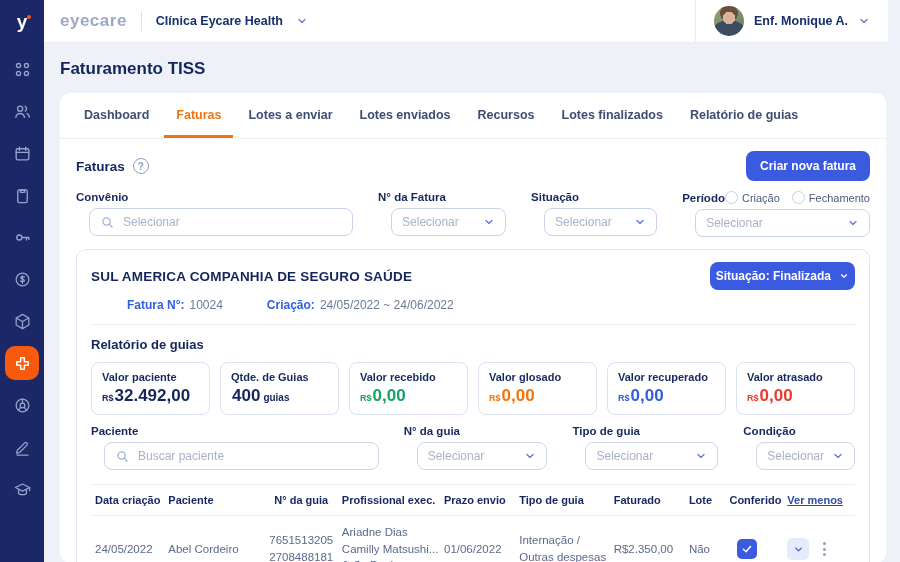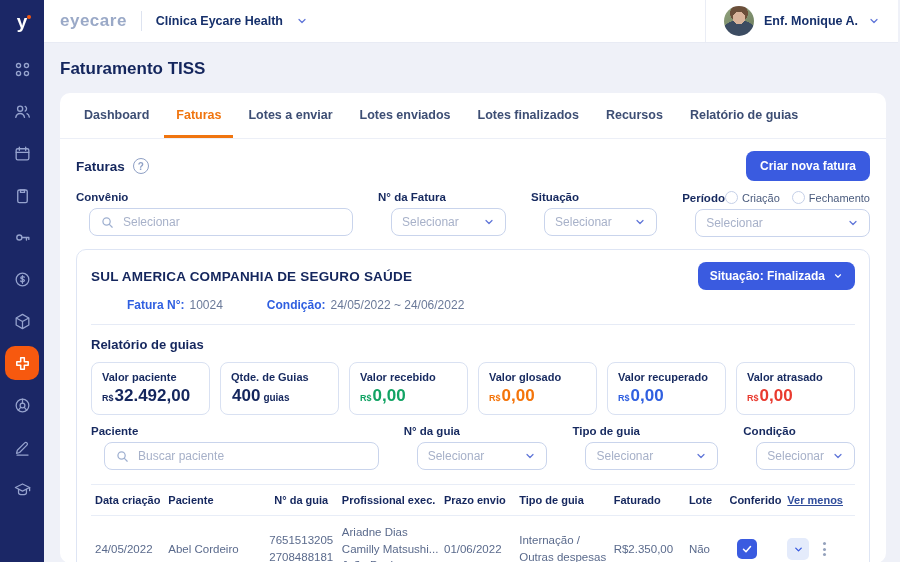--- a/index.html
+++ b/index.html
@@ -12,21 +12,21 @@
   .sidebar { position:absolute; left:0; top:0; width:44px; height:562px; background:#1B2766; z-index:5; }
   .logo-box { width:44px; height:43px; display:flex; align-items:center; justify-content:center;
     color:#fff; font-size:19px; font-weight:700; position:relative; }
   .logo-box .dot { position:absolute; width:4px; height:4px; border-radius:50%; background:#F7590F; top:15px; right:13px; }
   .side-nav { display:flex; flex-direction:column; align-items:center; padding-top:9px; }
   .nav-item { width:34px; height:34px; margin-bottom:8px; display:flex; align-items:center; justify-content:center;
     color:#96A3CE; border-radius:10px; cursor:pointer; }
   .nav-item svg { width:19px; height:19px; }
   .nav-item.active { background:#F7590F; color:#fff; }
   
-  .topbar { position:absolute; left:44px; top:0; right:2px; height:43px; background:#fff;
+  .topbar { position:absolute; left:44px; top:0; right:12px; height:43px; background:#fff;
     border-bottom:1px solid #E8EBF4; display:flex; align-items:center; }
   .wordmark { margin-left:16px; font-size:17px; font-weight:700; letter-spacing:.5px; color:#9AA9C7; }
   .tb-divider { width:1px; height:20px; background:#DDE3F0; margin:0 14px; }
   .clinic { display:flex; align-items:center; gap:13px; font-size:12.5px; font-weight:600; color:#16306B; cursor:pointer; }
   .user-box { margin-left:auto; height:100%; border-left:1px solid #EAEDF5; display:flex; align-items:center;
     gap:10px; padding:0 18px 0 18px; cursor:pointer; }
   .avatar { width:30px; height:30px; border-radius:50%;
     background:
       radial-gradient(circle at 50% 40%, #d9b49b 0 26%, rgba(0,0,0,0) 27%),
       radial-gradient(circle at 50% 24%, #6b4f3a 0 32%, rgba(0,0,0,0) 33%),
@@ -65,21 +65,21 @@
   .w-conv{ width:290px; } .w-nfat{ width:134px; } .w-sit{ width:132px; } .w-per{ flex:1; }
   .periodo-head { display:flex; align-items:center; justify-content:space-between; margin-bottom:5px; }
   .radios { display:flex; gap:12px; }
   .radio { display:flex; align-items:flex-end; gap:4px; font-size:11px; color:#4A5B7D; cursor:pointer; }
   .radio i { width:13px; height:13px; border:1.4px solid #C5D0E8; border-radius:50%; background:#fff; }
   
   .card { border:1px solid #DEE5F4; border-radius:10px; margin-top:12px; padding:12px 14px; }
   .card-head { display:flex; align-items:center; }
   .company { font-size:13.5px; font-weight:800; color:#14265D; letter-spacing:.2px; }
   .status-pill { margin-left:auto; background:#3A5BE0; color:#fff; font-size:12px; font-weight:700; border:none;
-    border-radius:8px; padding:7px 12px; display:flex; align-items:center; gap:8px; cursor:pointer; font-family:inherit; }
+    border-radius:8px; padding:7px 6px; display:flex; align-items:center; gap:8px; cursor:pointer; font-family:inherit; }
   .status-pill svg { width:10px; height:10px; }
   .meta { display:flex; gap:44px; margin-top:8px; font-size:12px;margin-left:36px; }
   .meta b { color:#2F5FE0; font-weight:700; }
   .meta span.val { color:#6B7A99; margin-left:5px; }
   .divider { border-top:1px solid #E6EBF6; margin:12px 0; }
   .report-title { font-size:13px; font-weight:700; color:#14265D; }
   .stats { display:flex; gap:10px; margin-top:10px; }
   .stat { flex:1; border:1px solid #D9E1F2; border-radius:8px; padding:8px 10px; }
   .stat .s-label { font-size:11px; font-weight:600; color:#16295F; display:block; }
   .stat .s-line { margin-top:3px; display:flex; align-items:baseline; gap:1px; white-space:nowrap; }
@@ -215,22 +215,22 @@
 
 <main class="main">
   <h1 class="page-title">Faturamento TISS</h1>
 
   <div class="panel">
     <div class="tabs">
       <div class="tab">Dashboard</div>
       <div class="tab active">Faturas</div>
       <div class="tab">Lotes a enviar</div>
       <div class="tab">Lotes enviados</div>
+      <div class="tab">Recursos</div>
       <div class="tab">Lotes finalizados</div>
-      <div class="tab">Recursos</div>
       <div class="tab">Relatório de guias</div>
     </div>
 
     <div class="content">
 
       <div class="toolbar">
         <span class="section-title">Faturas</span>
         <span class="help">?</span>
         <button class="btn-primary">Criar nova fatura</button>
       </div>
@@ -292,21 +292,21 @@
           <span class="company">SUL AMERICA COMPANHIA DE SEGURO SAÚDE</span>
           <button class="status-pill">
             <span>Situação: Finalizada</span>
             <svg viewBox="0 0 24 24" fill="none" stroke="currentColor" stroke-width="2.8" stroke-linecap="round" stroke-linejoin="round">
                 <path d="M6 9l6 6 6-6"></path>
               </svg>
           </button>
         </div>
         <div class="meta">
           <span><b>Fatura N°:</b><span class="val">10024</span></span>
-          <span><b>Condição:</b><span class="val">24/05/2022 ~ 24/06/2022</span></span>
+          <span><b>Criação:</b><span class="val">24/05/2022 ~ 24/06/2022</span></span>
         </div>
         <div class="divider"></div>
 
         <div class="report-title">Relatório de guias</div>
 
         <div class="stats">
           <div class="stat">
             <span class="s-label">Valor paciente</span>
             <span class="s-line" style="color: rgb(20, 38, 93);">
                 <span class="s-prefix">R$</span>

